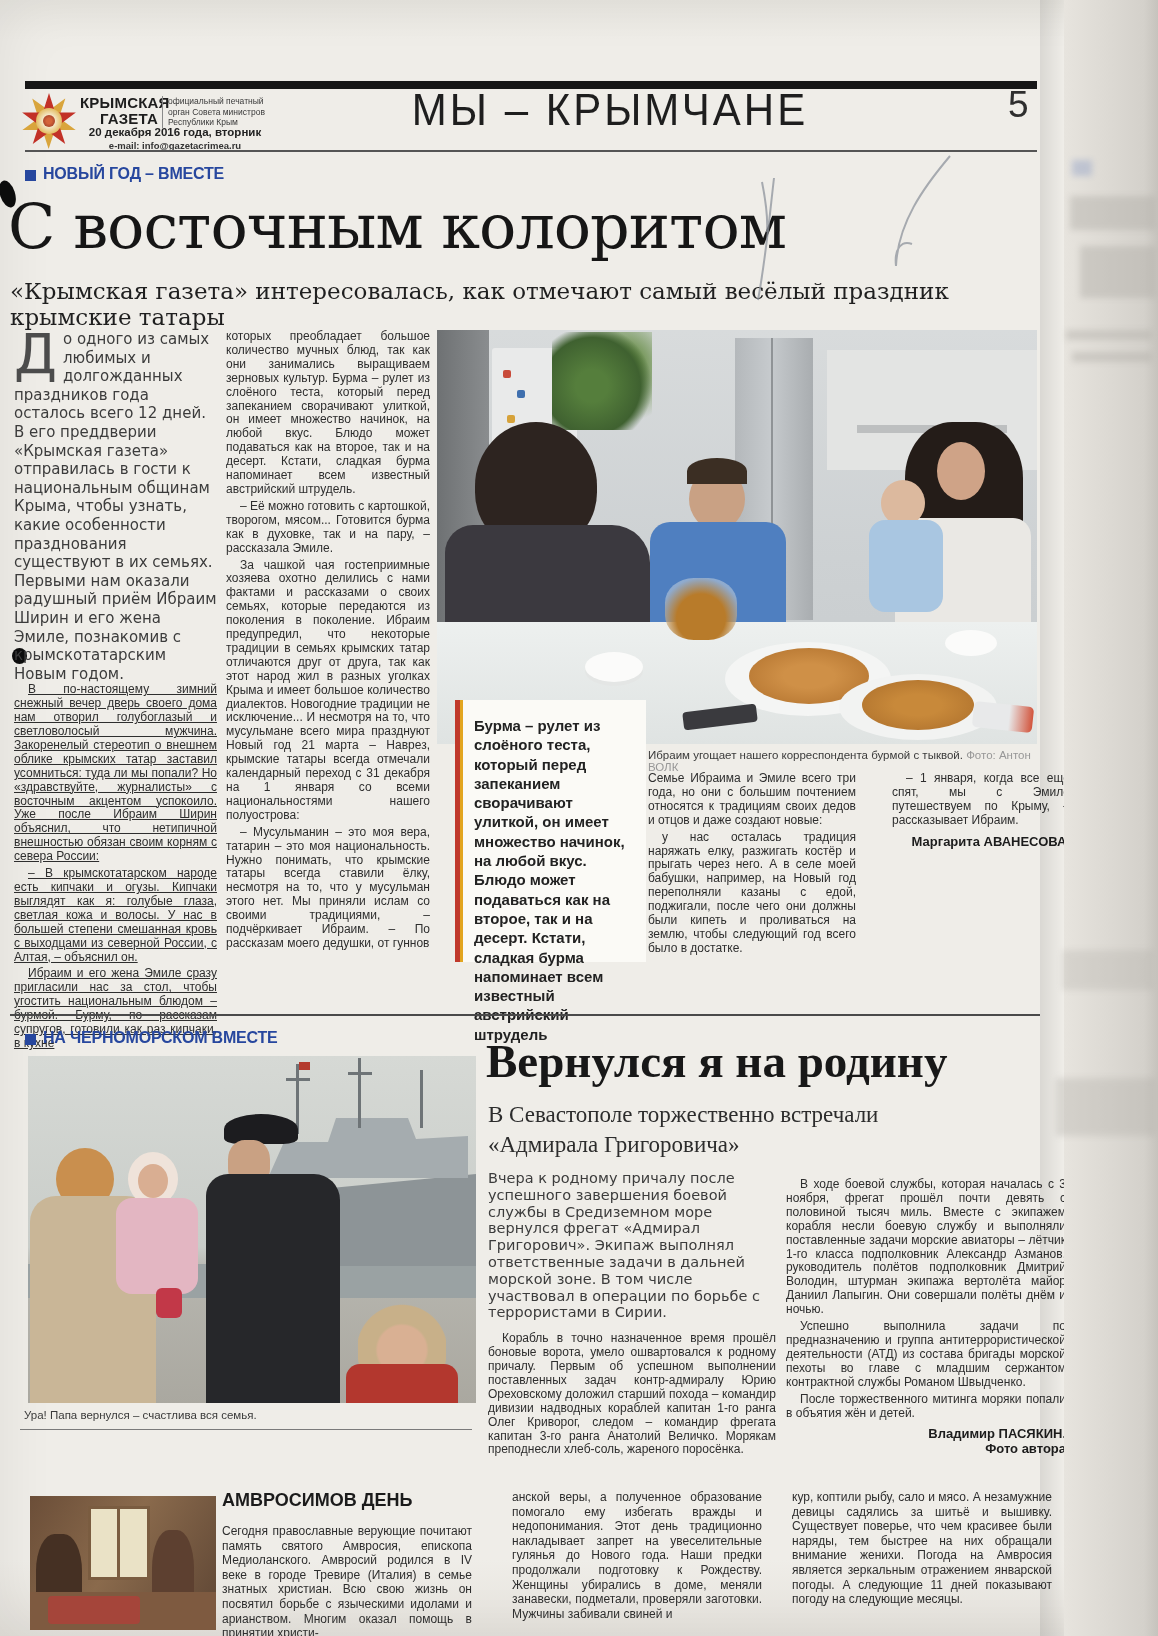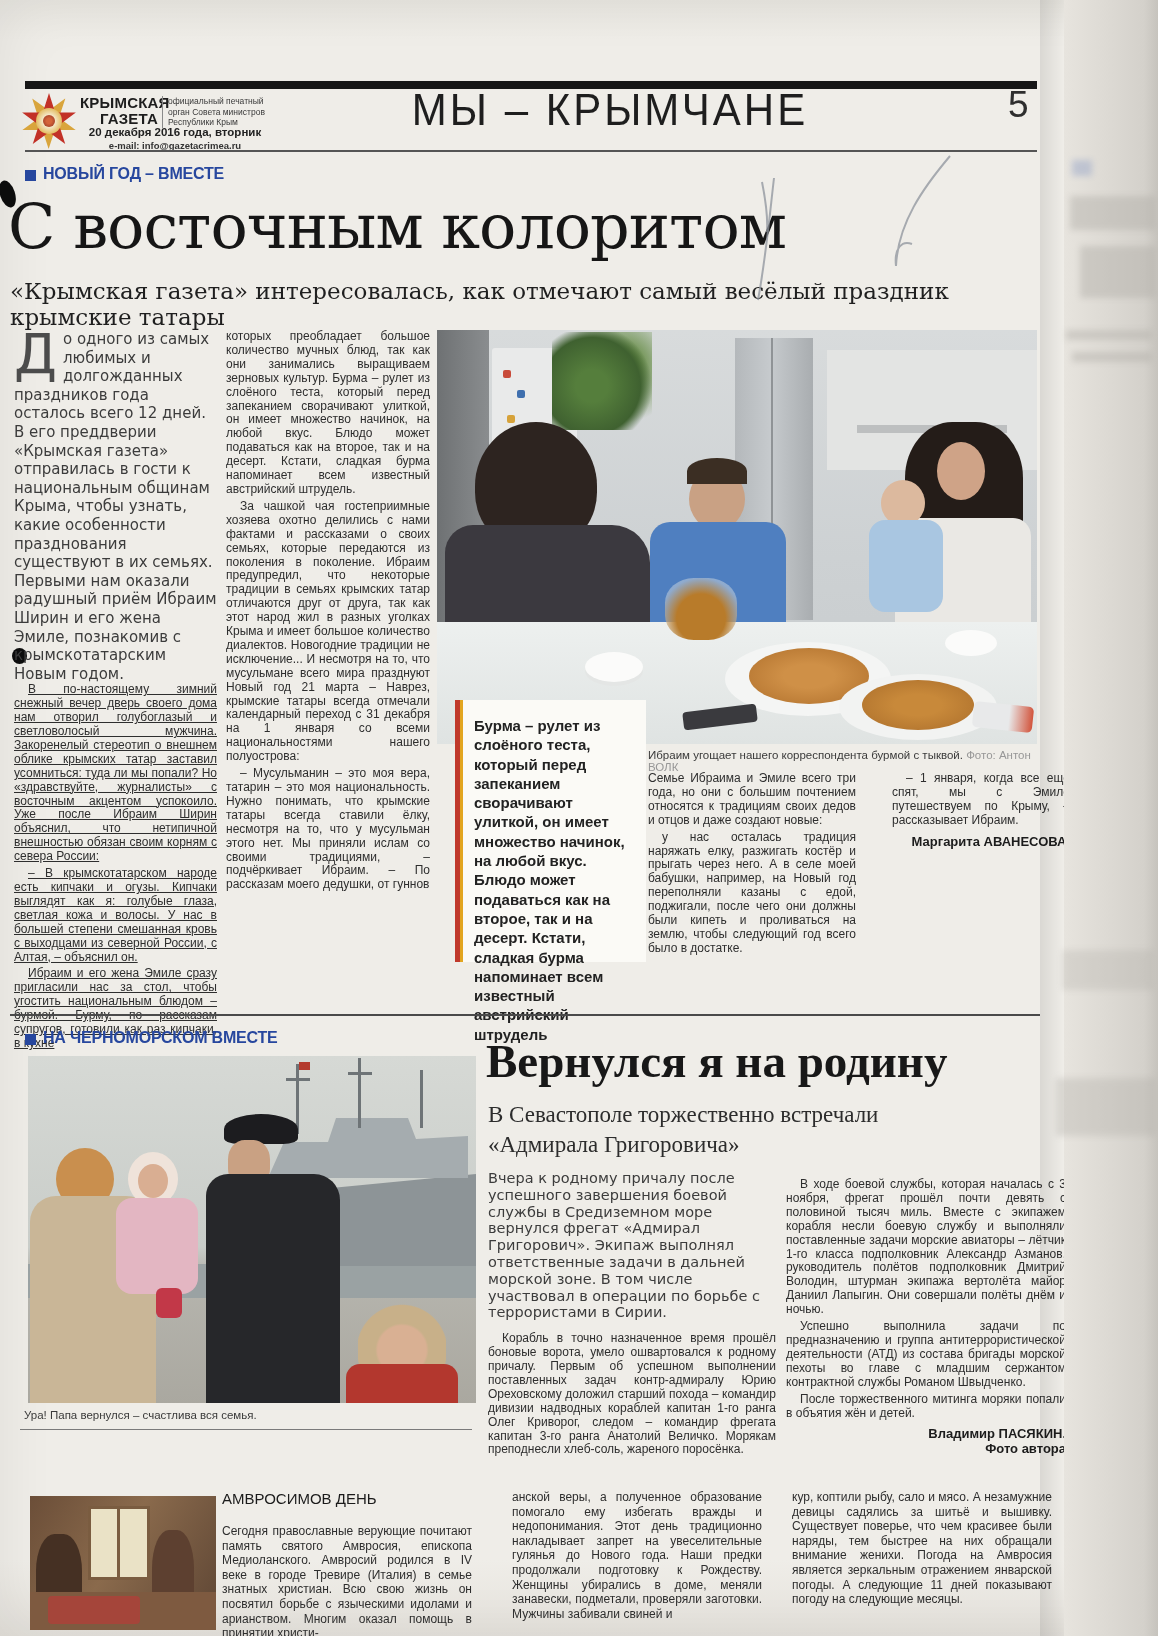--- a/index.html
+++ b/index.html
@@ -32,21 +32,21 @@
   .bodycol{font-size:12px;line-height:13.9px;text-align:justify;color:#2e2e2e;}
   .bodycol p{margin:0 0 3px 0;text-indent:14px;}
   .cont p:first-child{text-indent:0;}
   .caption{font-size:11.5px;color:#3a3a3a;}
   .credit{color:#979797;}
   .author{font-weight:bold;font-size:13px;color:#1c1c1c;text-align:right;}
   
   .qbox{background:#fbfaf6;border-left:5px solid #c0392b;box-shadow:inset 3px 0 0 #e2a51f;
         padding:16px 8px 10px 14px;font-weight:bold;font-size:15px;line-height:19.3px;color:#222;}
   
-  .cal-h{font-weight:normal;font-size:15px;color:#1b1b1b;}
+  .cal-h{font-weight:bold;font-size:18px;color:#1b1b1b;}
   .cal-col{font-size:12px;line-height:14.6px;text-align:justify;color:#2e2e2e;}
   .cal-col p{margin:0;text-indent:0;}
   .sidebar{background:#2b4a9e;}
   .sidebar-inner{width:155px;height:56px;transform:rotate(90deg);display:flex;flex-direction:column;justify-content:center;}
   .sidebar-inner div{color:#fff;font-weight:bold;font-size:19px;letter-spacing:1px;line-height:24px;text-align:center;}
   
   .ph{position:absolute;}
   .photo{overflow:hidden;background:#cfd2d4;}
   .ghost{filter:blur(3px);opacity:.45;background:#b2afa9;position:absolute;}
   .blob{position:absolute;background:#0c0c0c;border-radius:50%;}
@@ -97,20 +97,21 @@
     <div class="lead">До одного из самых любимых и долгожданных праздников года осталось всего 12 дней. В его преддверии «Крымская газета» отправилась в гости к национальным общинам Крыма, чтобы узнать, какие особенности празднования существуют в их семьях. Первыми нам оказали радушный приём Ибраим Ширин и его жена Эмиле, познакомив с крымскотатарским Новым годом.</div>
     <div class="bodycol" style="text-decoration:underline;">
         <p>В по-настоящему зимний снежный вечер дверь своего дома нам отворил голубоглазый и светловолосый мужчина. Закоренелый стереотип о внешнем облике крымских татар заставил усомниться: туда ли мы попали? Но «здравствуйте, журналисты» с восточным акцентом успокоило. Уже после Ибраим Ширин объяснил, что нетипичной внешностью обязан своим корням с севера России:</p>
         <p>– В крымскотатарском народе есть кипчаки и огузы. Кипчаки выглядят как я: голубые глаза, светлая кожа и волосы. У нас в большей степени смешанная кровь с выходцами из северной России, с Алтая, – объяснил он.</p>
         <p>Ибраим и его жена Эмиле сразу пригласили нас за стол, чтобы угостить национальным блюдом – бурмой. Бурму, по рассказам супругов, готовили как раз кипчаки, в кухне</p>
       </div>
   </div>
 
   <div class="abs bodycol cont" style="left:226px;top:330px;width:204px;">
       <p>которых преобладает большое количество мучных блюд, так как они занимались выращиваем зерновых культур. Бурма – рулет из слоёного теста, который перед запеканием сворачивают улиткой, он имеет множество начинок, на любой вкус. Блюдо может подаваться как на второе, так и на десерт. Кстати, сладкая бурма напоминает всем известный австрийский штрудель.</p>
+      <p>– Её можно готовить с картошкой, творогом, мясом... Готовится бурма как в духовке, так и на пару, – рассказала Эмиле.</p>
       <p>За чашкой чая гостеприимные хозяева охотно делились с нами фактами и рассказами о своих семьях, которые передаются из поколения в поколение. Ибраим предупредил, что некоторые традиции в семьях крымских татар отличаются друг от друга, так как этот народ жил в разных уголках Крыма и имеет большое количество диалектов. Новогодние традиции не исключение... И несмотря на то, что мусульмане всего мира празднуют Новый год 21 марта – Наврез, крымские татары всегда отмечали календарный переход с 31 декабря на 1 января со всеми национальностями нашего полуострова:</p>
       <p>– Мусульманин – это моя вера, татарин – это моя национальность. Нужно понимать, что крымские татары всегда ставили ёлку, несмотря на то, что у мусульман этого нет. Мы приняли ислам со своими традициями, – подчёркивает Ибраим. – По рассказам моего дедушки, от гуннов</p>
     </div>
 
   <div class="abs photo" style="left:437px;top:330px;width:600px;height:414px;background:linear-gradient(180deg,#d8dbdc 0,#cdd1d3 55%,#c7cbcd);">
     <div class="ph" style="left:0;top:0;width:52px;height:300px;background:linear-gradient(90deg,#6e7173,#8a8d8f);"></div>
     <div class="ph" style="left:55px;top:18px;width:85px;height:265px;background:#e9eaea;border-radius:3px;"></div>
     <div class="ph" style="left:66px;top:40px;width:8px;height:8px;background:#c84b3a;border-radius:2px;"></div>
     <div class="ph" style="left:80px;top:60px;width:8px;height:8px;background:#3f6fae;border-radius:2px;"></div>
     <div class="ph" style="left:70px;top:85px;width:8px;height:8px;background:#d6a23a;border-radius:2px;"></div>

